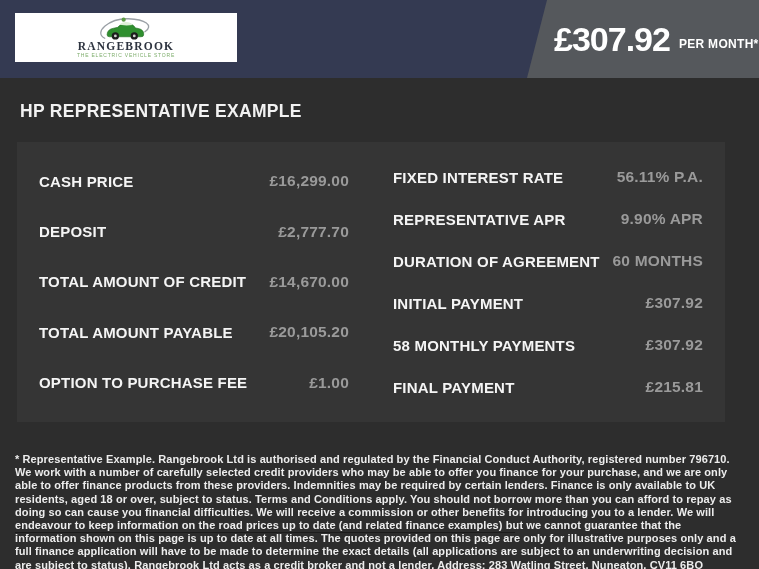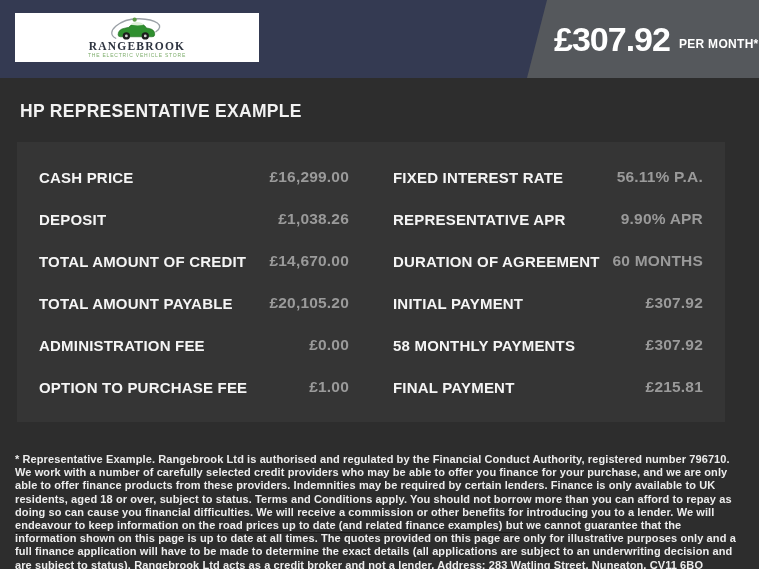--- a/index.html
+++ b/index.html
@@ -15,21 +15,21 @@
   .topbar {
     position: relative;
     width: 759px;
     height: 78px;
     background: #343a52;
     overflow: hidden;
   }
   .logo-box {
     position: absolute;
     left: 15px; top: 13px;
-    width: 244px; height: 49px;
+    width: 222px; height: 49px;
     background: #ffffff;
     display: flex;
     flex-direction: column;
     align-items: center;
     justify-content: center;
     cursor: pointer;
   }
   .logo-box svg { display: block; height: 26px; width: 96px; }
   .brand {
     font-family: "Liberation Serif", serif;
@@ -161,35 +161,31 @@
   <h1 class="page-title">HP REPRESENTATIVE EXAMPLE</h1>
 
   <div class="panels">
     <section class="panel">
       <div class="frow">
         <span class="label">CASH PRICE</span>
         <span class="value">£16,299.00</span>
       </div>
       <div class="frow">
         <span class="label">DEPOSIT</span>
-        <span class="value">£1,038.26</span>
+        <span class="value">£2,777.70</span>
       </div>
       <div class="frow">
         <span class="label">TOTAL AMOUNT OF CREDIT</span>
         <span class="value">£14,670.00</span>
       </div>
       <div class="frow">
         <span class="label">TOTAL AMOUNT PAYABLE</span>
         <span class="value">£20,105.20</span>
       </div>
       <div class="frow">
-        <span class="label">ADMINISTRATION FEE</span>
-        <span class="value">£0.00</span>
-      </div>
-      <div class="frow">
         <span class="label">OPTION TO PURCHASE FEE</span>
         <span class="value">£1.00</span>
       </div>
     </section>
 
     <section class="panel">
       <div class="frow">
         <span class="label">FIXED INTEREST RATE</span>
         <span class="value">56.11% P.A.</span>
       </div>

